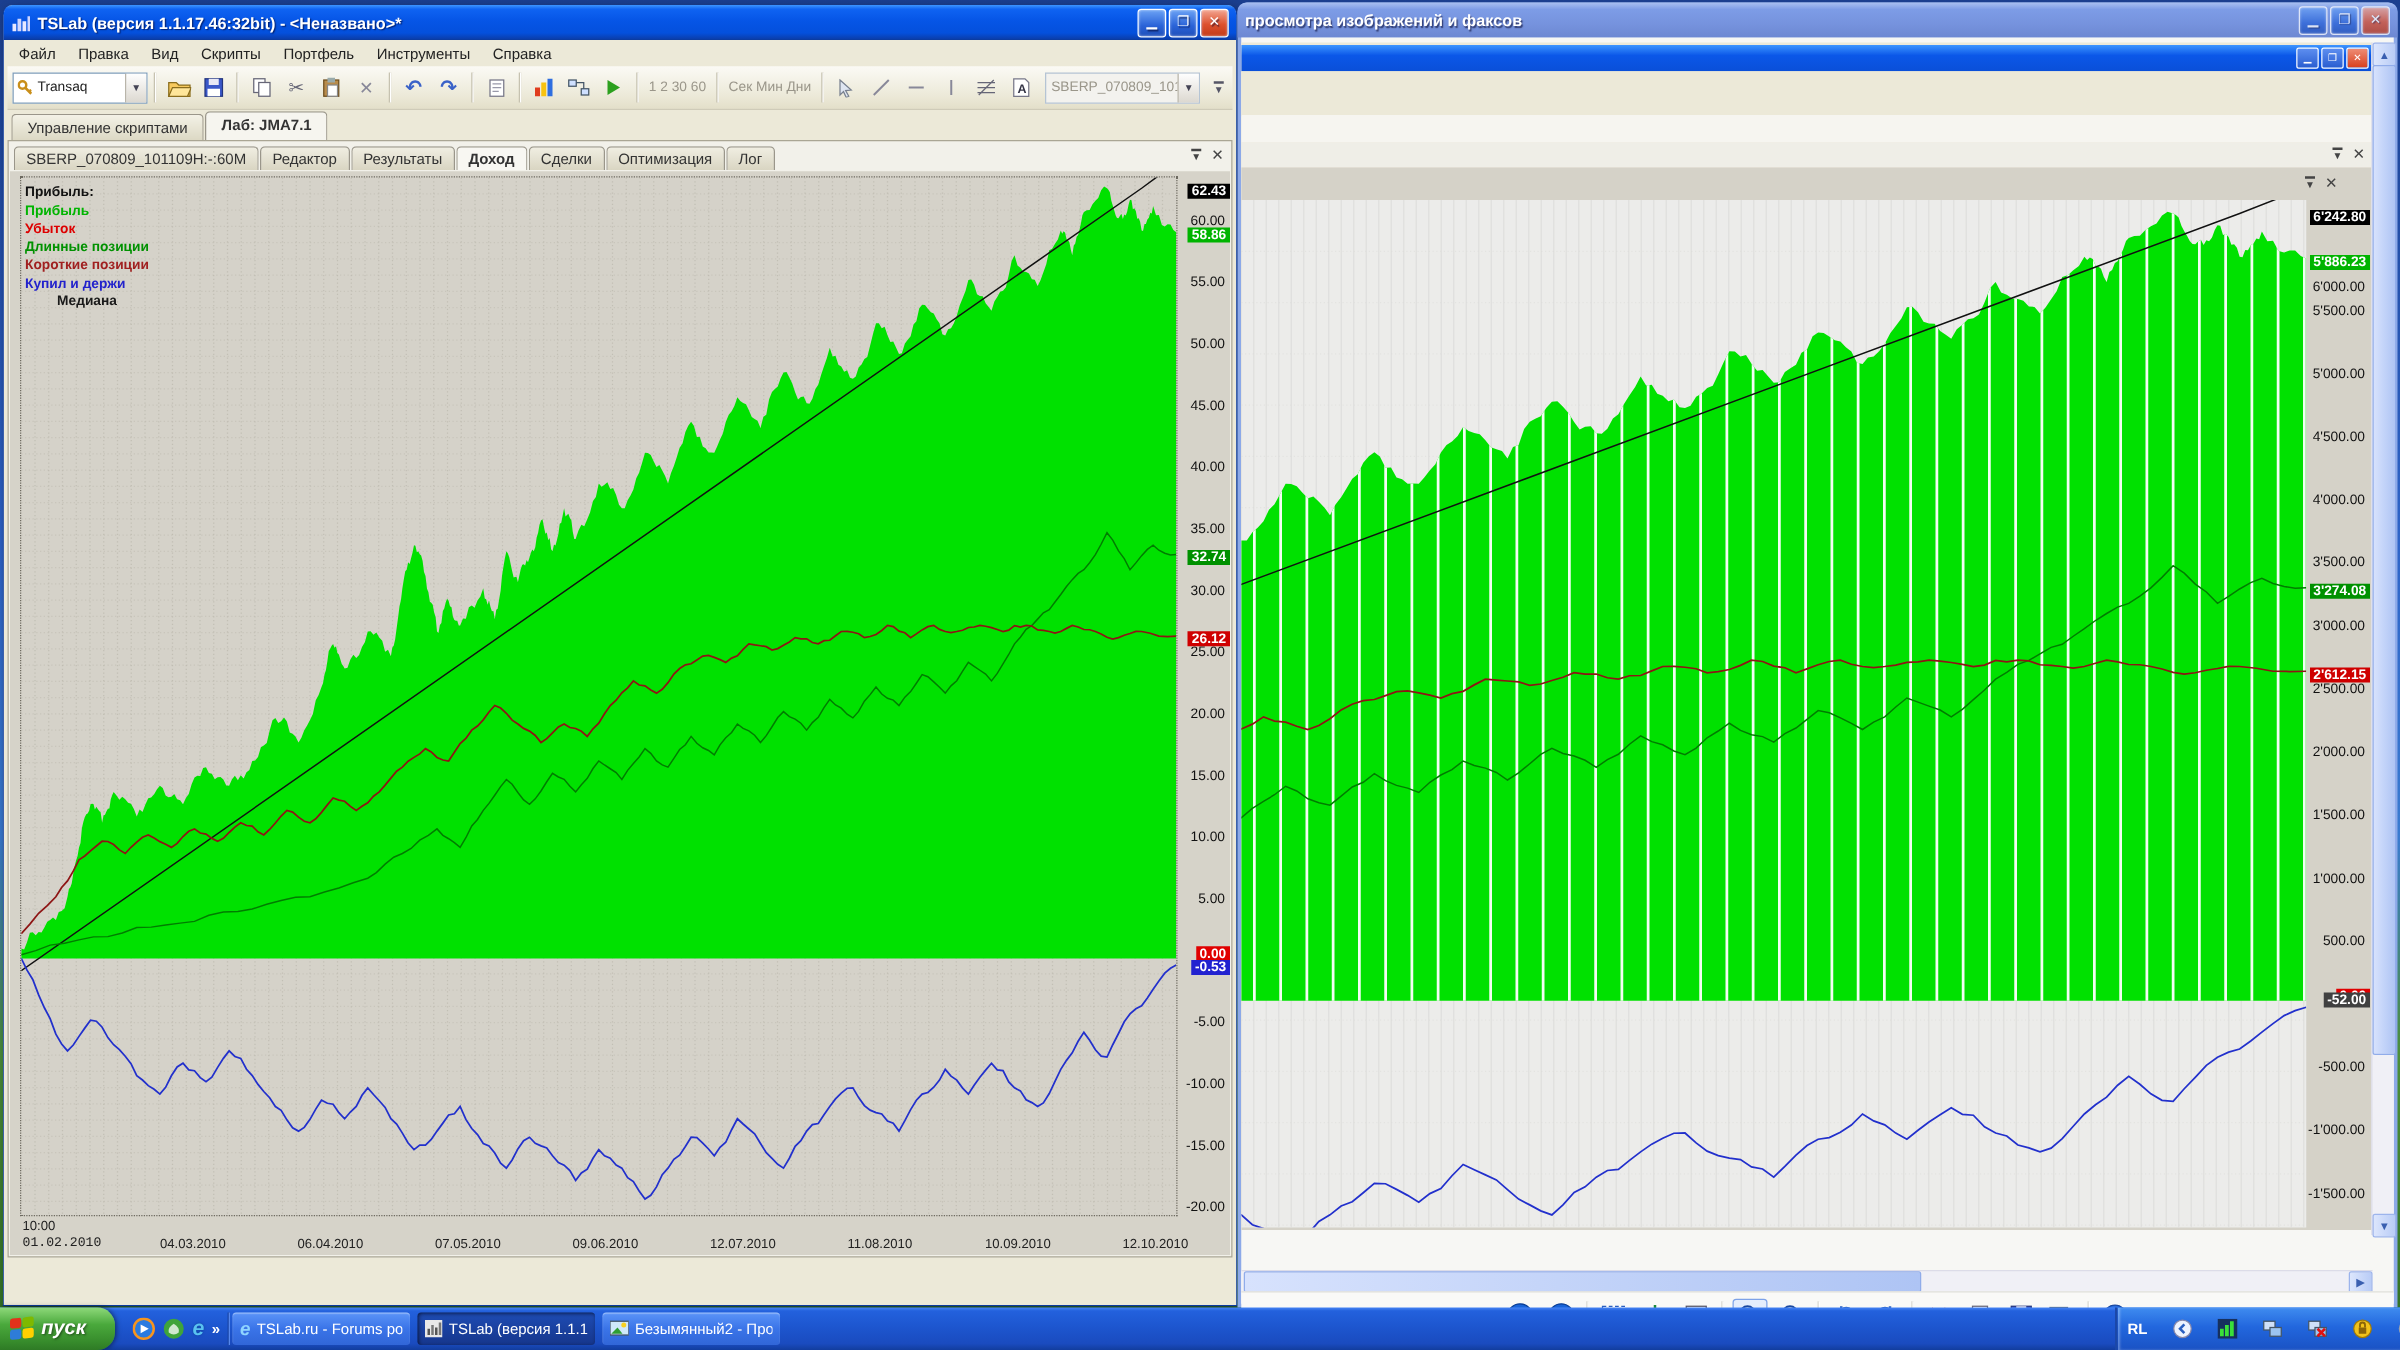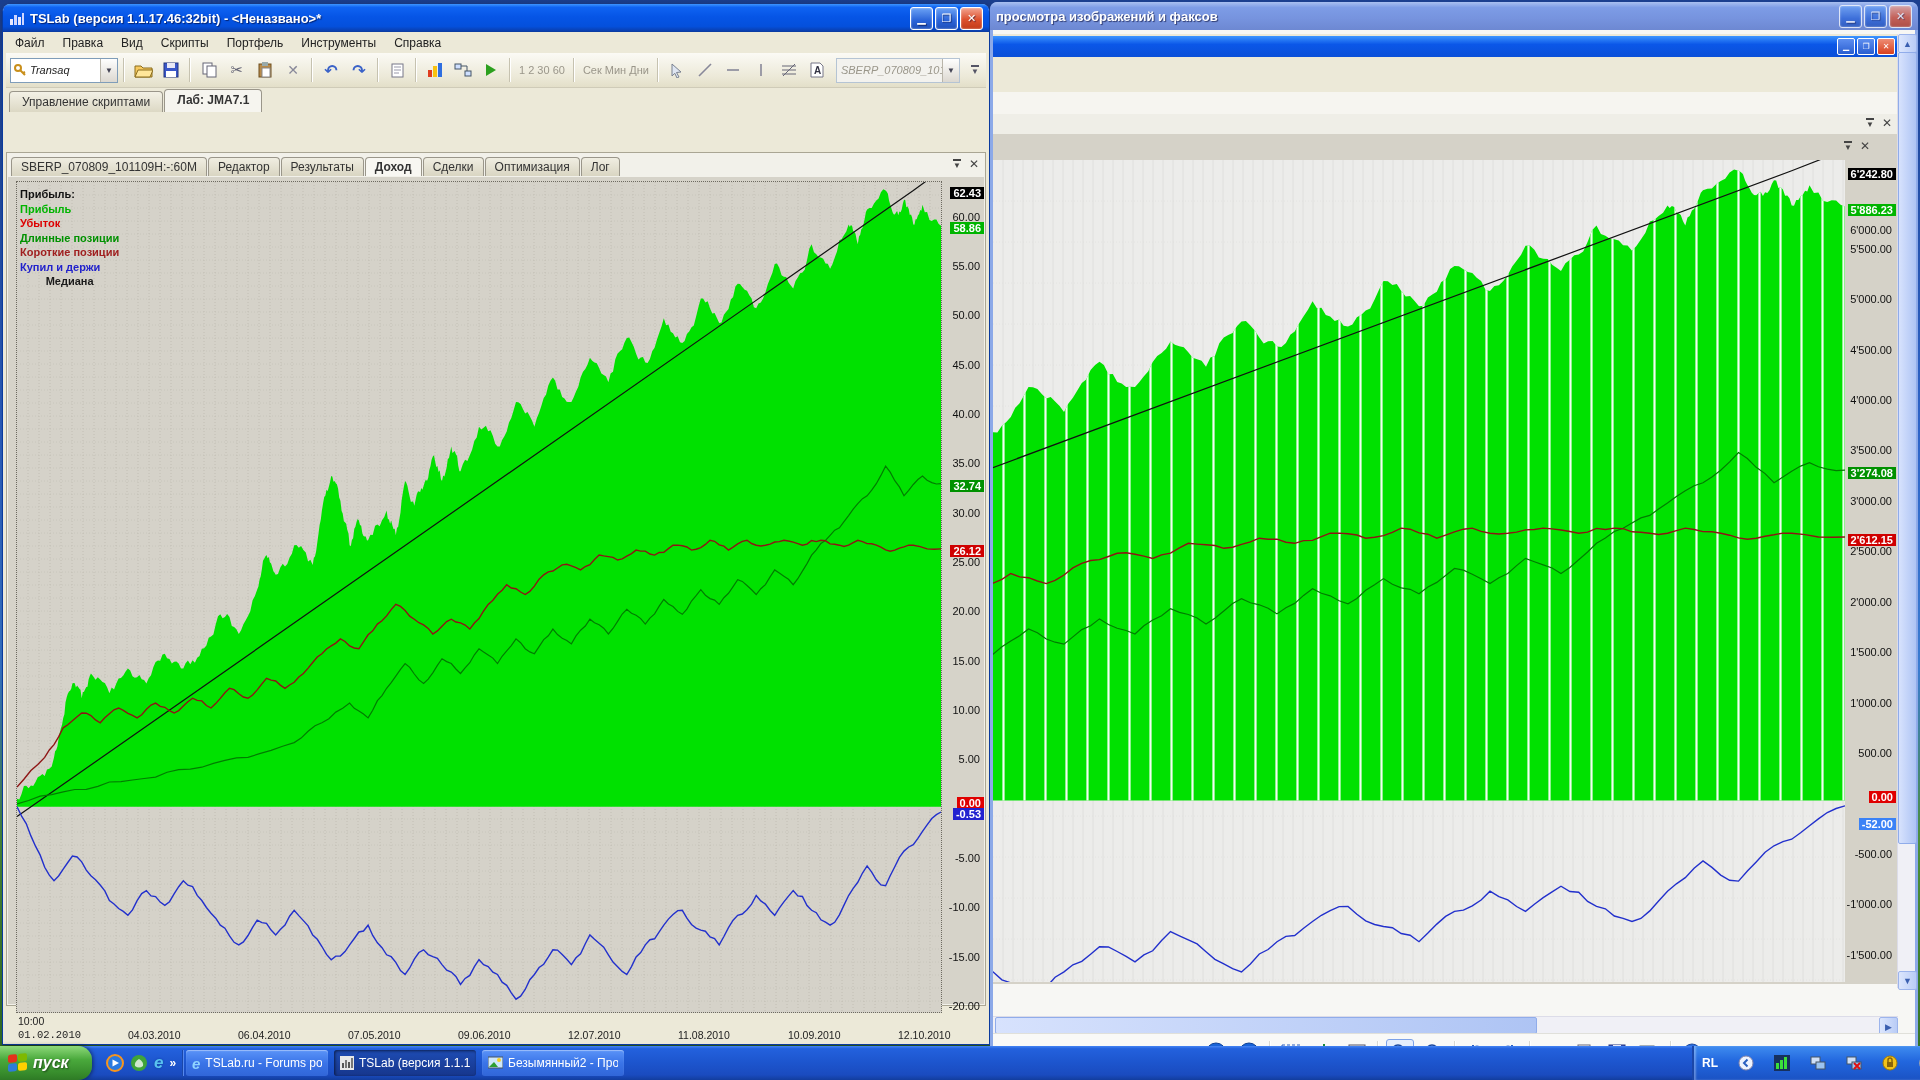--- a/index.html
+++ b/index.html
@@ -26,32 +26,32 @@
     display:flex;align-items:center;font-size:12px;color:#222;}
   .mi{padding:2px 9px;cursor:default;}
   .toolbar{position:absolute;left:3px;right:3px;top:49px;height:34px;
     background:linear-gradient(180deg,#fbfaf5,#ece9d8 70%,#e3dfc9);border-bottom:1px solid #cfcbb8;
     display:flex;align-items:center;padding:0 4px;gap:2px;}
   .tsep{width:1px;height:24px;background:#c6c2b0;border-right:1px solid #fff;margin:0 3px;flex:none;}
   .tbtn{width:26px;height:26px;display:flex;align-items:center;justify-content:center;flex:none;border-radius:2px;}
   .tlabel{color:#9a968a;font-size:11px;white-space:nowrap;padding:0 3px;flex:none;}
   .combo{height:23px;background:#fff;border:1px solid #7f9db9;display:flex;align-items:center;
     font-size:11px;color:#222;flex:none;}
-  .combo .cval{padding:0 4px;white-space:nowrap;overflow:hidden;font-style:italic;}
+  .combo .cval{padding:0 4px;white-space:nowrap;overflow:hidden;}
   .combo .drop{width:16px;height:100%;border-left:1px solid #b9b5aa;flex:none;
     background:linear-gradient(180deg,#fefefe,#dcd8d0);display:flex;align-items:center;justify-content:center;
     font-size:8px;color:#445;}
   .combo.disabled{background:#f3f2ee;color:#9a968a;border-color:#b5c4d4;}
   .combo.disabled .cval{color:#9a968a;}
   .tabrow{position:absolute;left:6px;top:86px;height:22px;display:flex;align-items:flex-end;gap:1px;}
   .tab{background:linear-gradient(180deg,#f3f1e6,#dcd8c4);border:1px solid #9a968a;border-bottom:none;
     border-radius:4px 4px 0 0;padding:3px 12px 3px;font-size:12px;color:#333;white-space:nowrap;}
   .tab.active{background:#f6f5ef;font-weight:bold;padding-bottom:5px;position:relative;z-index:2;}
   .labpanel{position:absolute;left:3px;right:3px;top:108px;bottom:38px;background:#f2f1ea;
-    border:1px solid #aaa694;margin-top:40px;}
+    border:1px solid #aaa694;}
   .subtabrow{position:absolute;left:4px;top:2px;height:21px;display:flex;align-items:flex-end;gap:1px;}
   .subtab{background:linear-gradient(180deg,#f0eee2,#d9d5c2);border:1px solid #9a968a;border-bottom:none;
     border-radius:4px 4px 0 0;padding:2px 9px;font-size:12px;color:#333;white-space:nowrap;}
   .subtab.active{background:#f8f7f2;font-weight:bold;}
   .panelctrl{position:absolute;right:6px;top:5px;display:flex;gap:8px;align-items:center;color:#444;
     font-size:10px;z-index:5;}
   .pin{border-top:2px solid #444;font-size:8px;line-height:1;padding-top:1px;}
   .xics{font-size:12px;font-weight:bold;line-height:1;}
   .chartpanel{position:absolute;left:1px;right:1px;top:24px;bottom:1px;background:#d6d3c9;}
   .plot{position:absolute;border:1px dotted #6d6a60;}
@@ -709,21 +709,21 @@
               <span class="tick" style="top: 536.595px;">1'000.00</span>
               <span class="tick" style="top: 587.025px;">500.00</span>
               <span class="tick" style="top: 687.883px;">-500.00</span>
               <span class="tick" style="top: 738.313px;">-1'000.00</span>
               <span class="tick" style="top: 788.742px;">-1'500.00</span>
               <span class="marker" style="background: rgb(0, 0, 0); top: 7.81207px;">6'242.80</span>
               <span class="marker" style="background: rgb(0, 180, 0); top: 43.7753px;">5'886.23</span>
               <span class="marker" style="background: rgb(0, 145, 0); top: 307.234px;">3'274.08</span>
               <span class="marker" style="background: rgb(207, 0, 0); top: 373.995px;">2'612.15</span>
               <span class="marker partial" style="background: rgb(224, 0, 0); top: 631.454px;">0.00</span>
-              <span class="marker" style="background: #3b82f6; top: 658px;">-52.00</span>
+              <span class="marker" style="background: #404040; top: 634px;">-52.00</span>
             </div>
         </div>
       </div>
       <div class="vscroll" style="right:0;left:auto;top:4px;">
         <span class="sbtn" style="top:0;">▲</span>
         <span class="sthumb" style="top:18px;height:790px;"></span>
         <span class="sbtn" style="top:937px;">▼</span>
       </div>
       <div class="hscroll">
         <span class="sthumb" style="left:2px;top:0;height:15px;width:540px;"></span>

